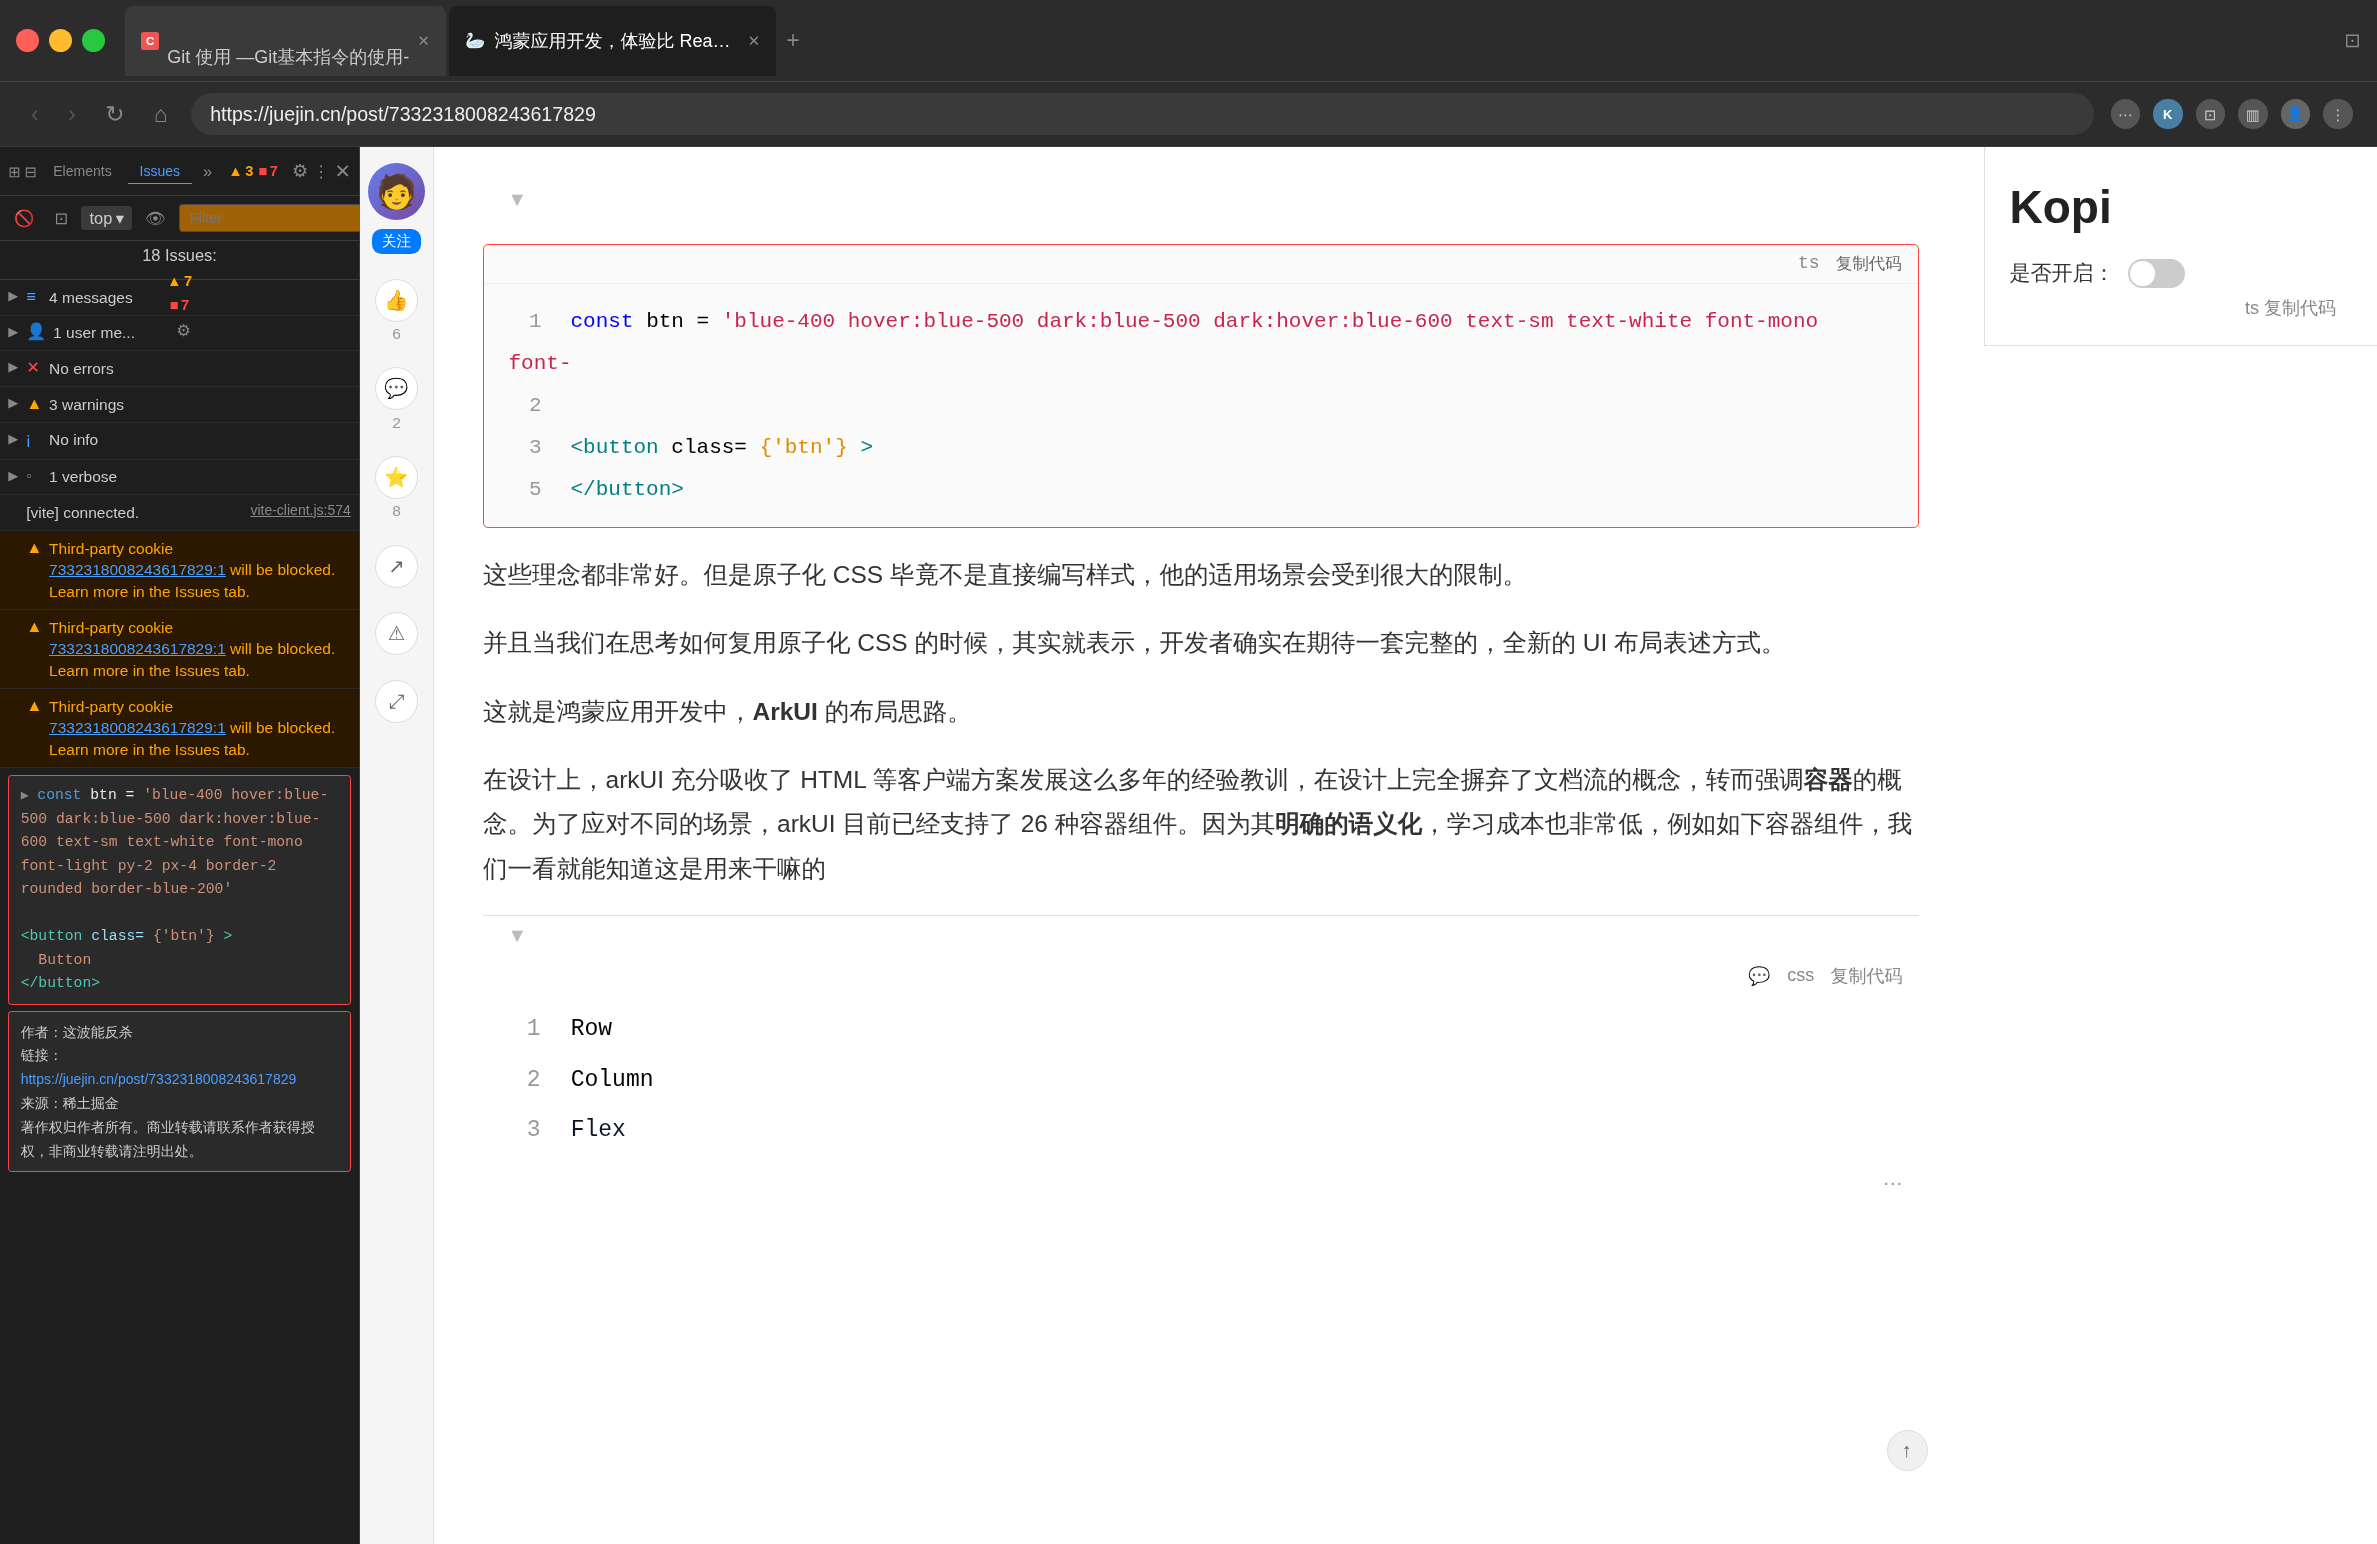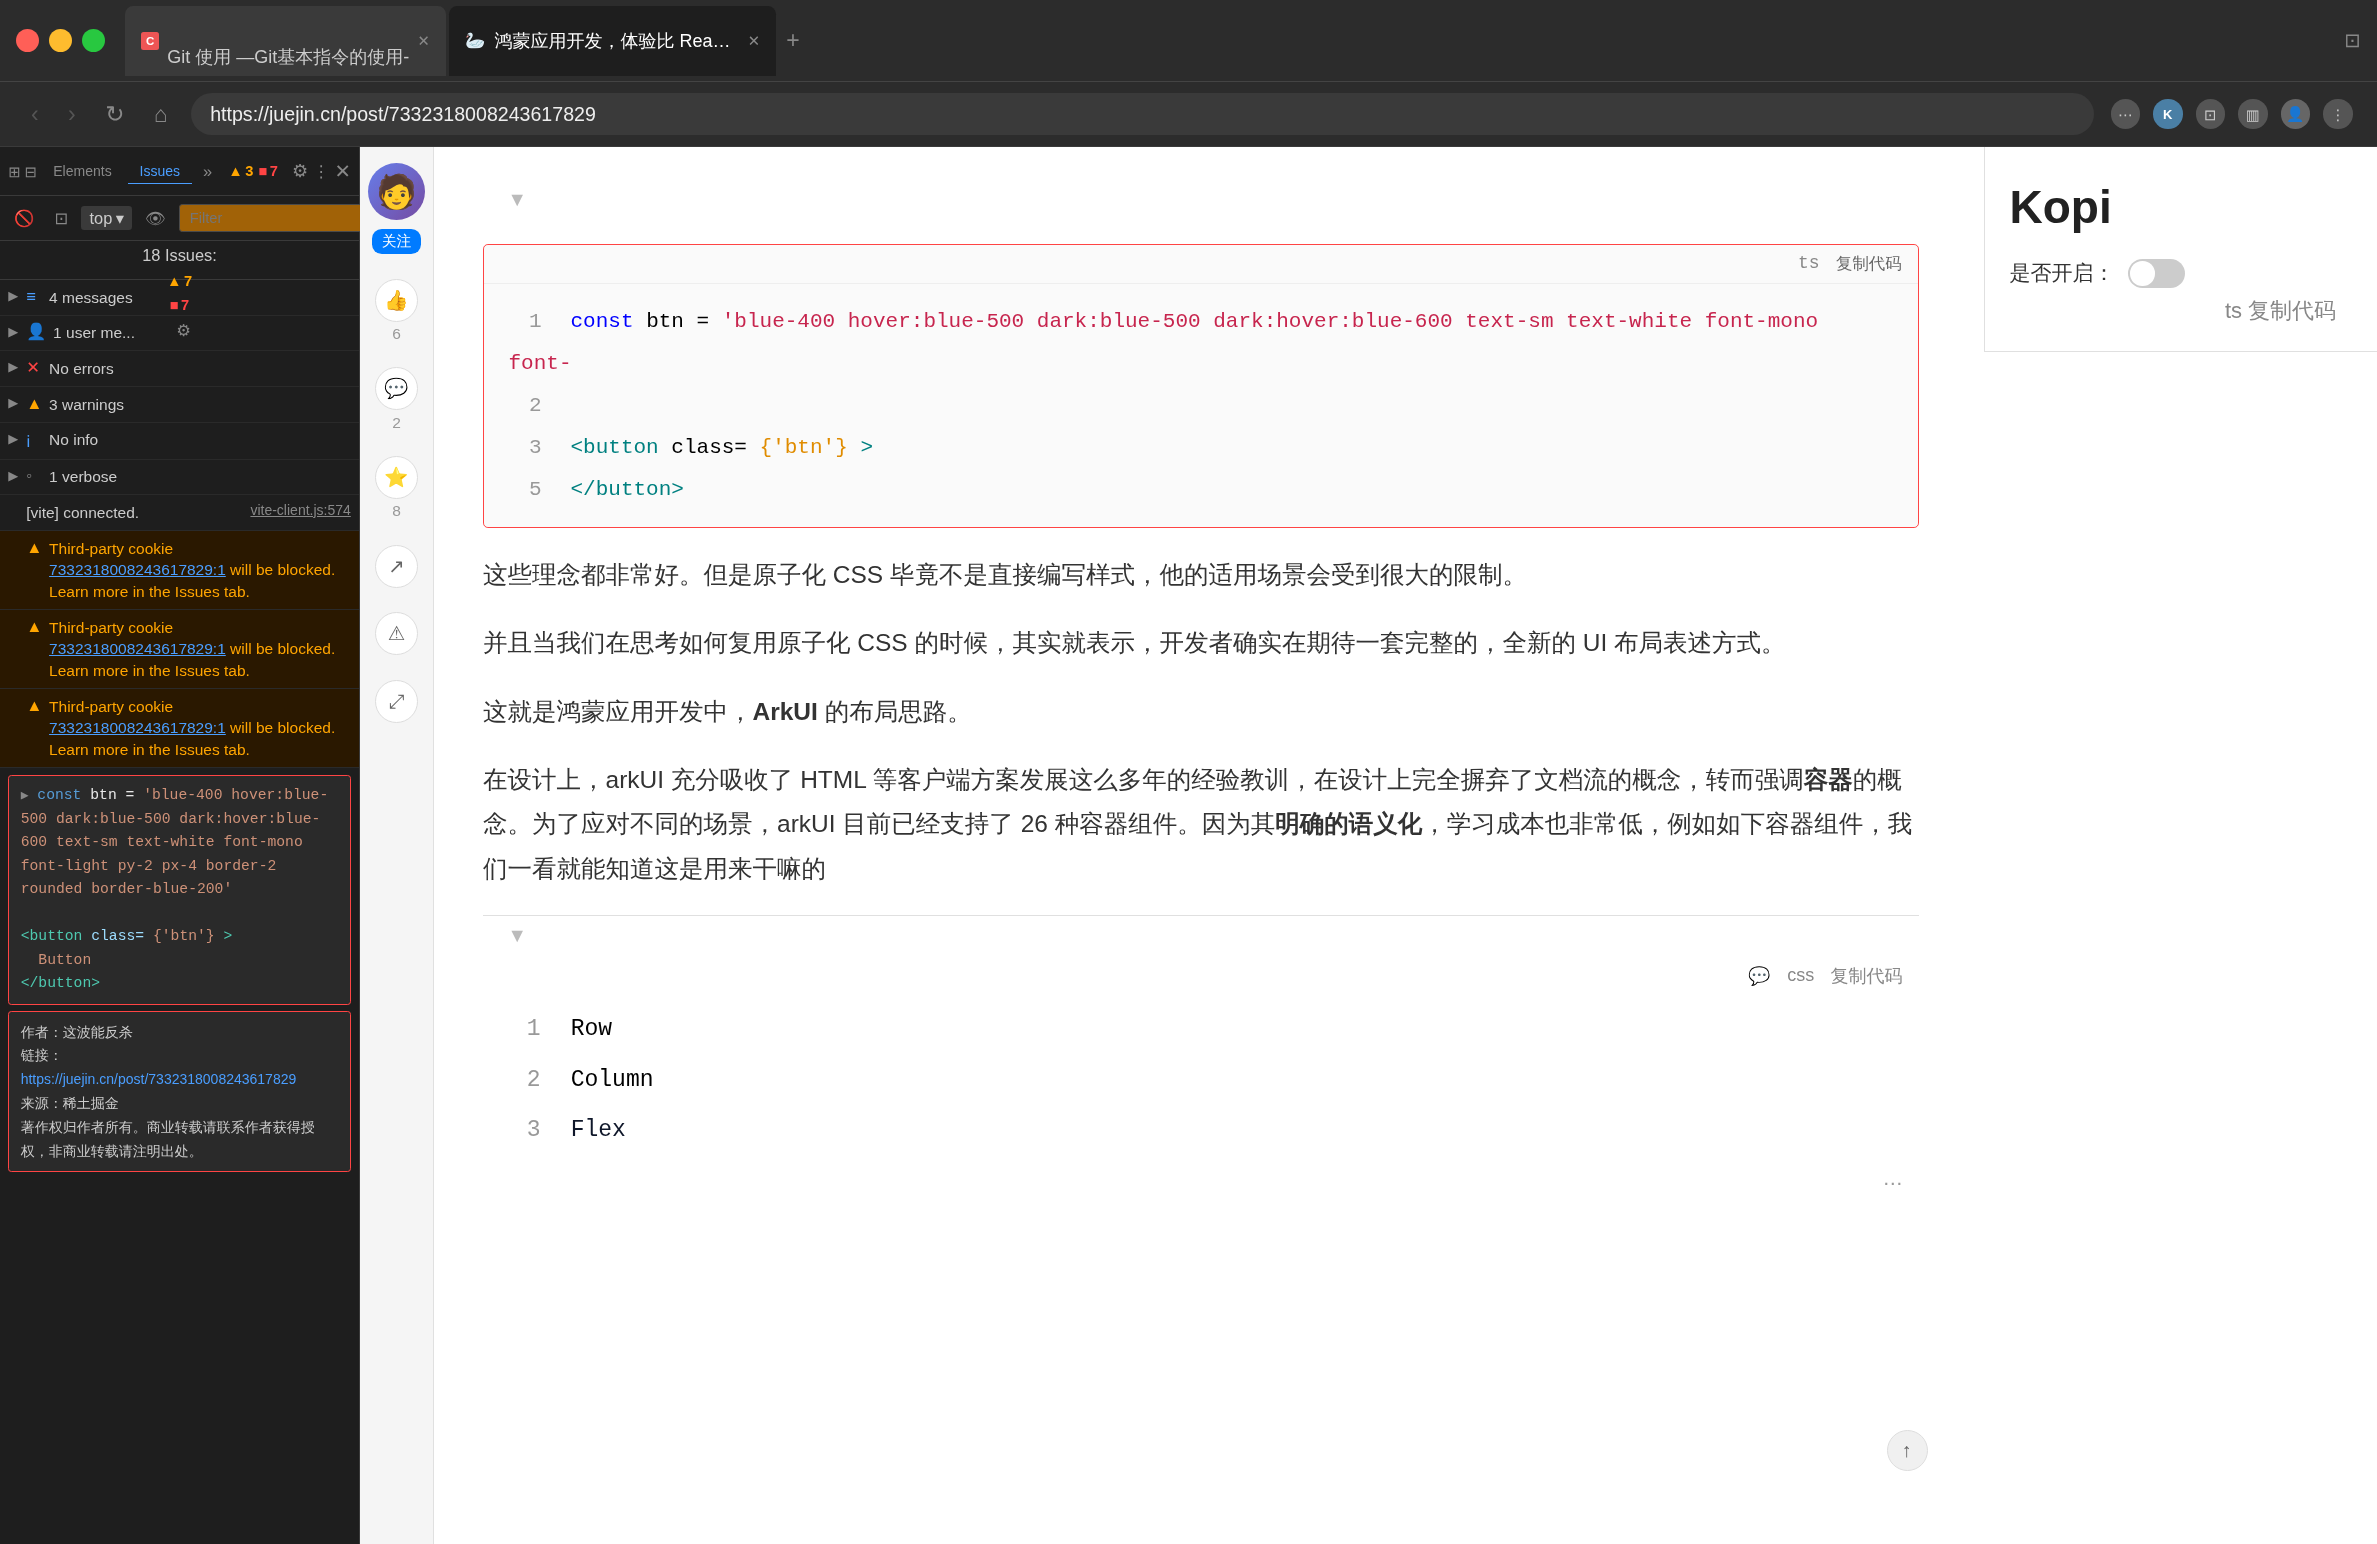--- a/index.html
+++ b/index.html
@@ -461,21 +461,21 @@
       right: 2.5px;
       transition: right 0.2s;
     }
     .toggle-switch:not(.on) .toggle-knob { right: auto; left: 2.5px; }
 
     .kopi-copy-row {
       width: 100%;
       display: flex;
       justify-content: flex-end;
       padding: 8.2px 16.4px;
-      font-size: 22px;
+      font-size: 18px;
       color: #888;
     }
     .css-orange { color: #e08c00; }
 
     .to-top-btn {
       position: absolute;
       right: 24.5px;
       bottom: 24.5px;
       width: 41px; height: 41px;
       border-radius: 50%;

